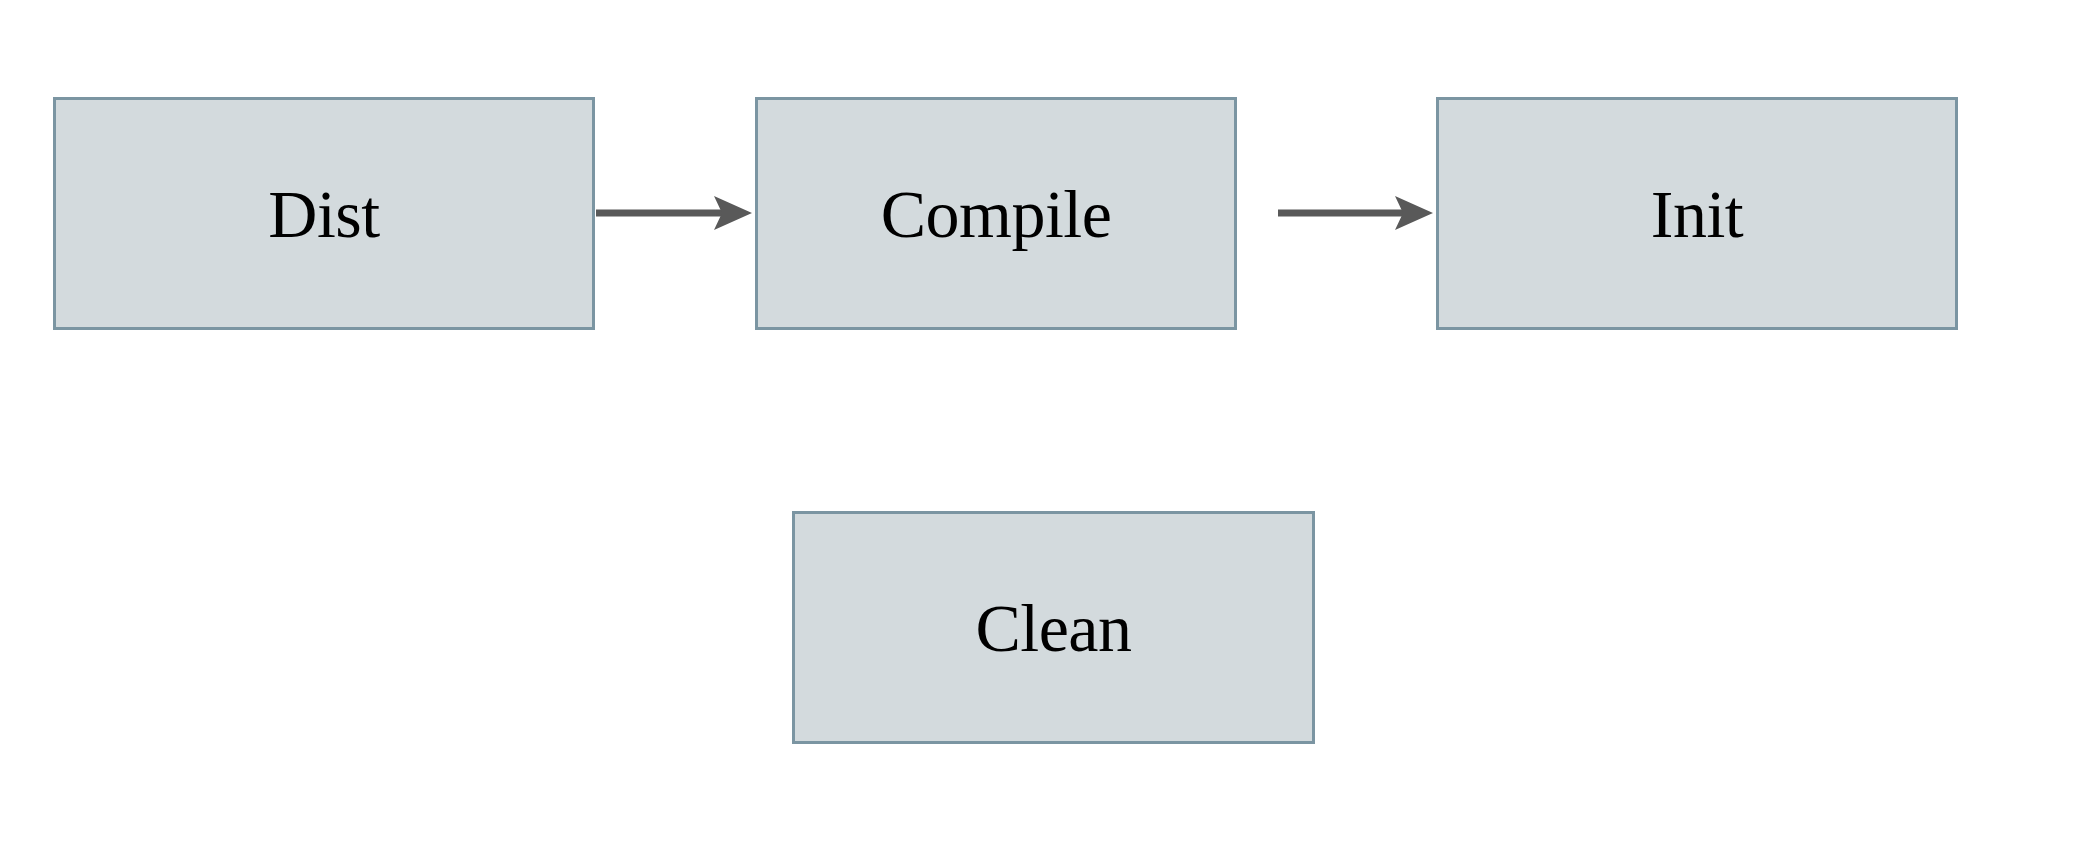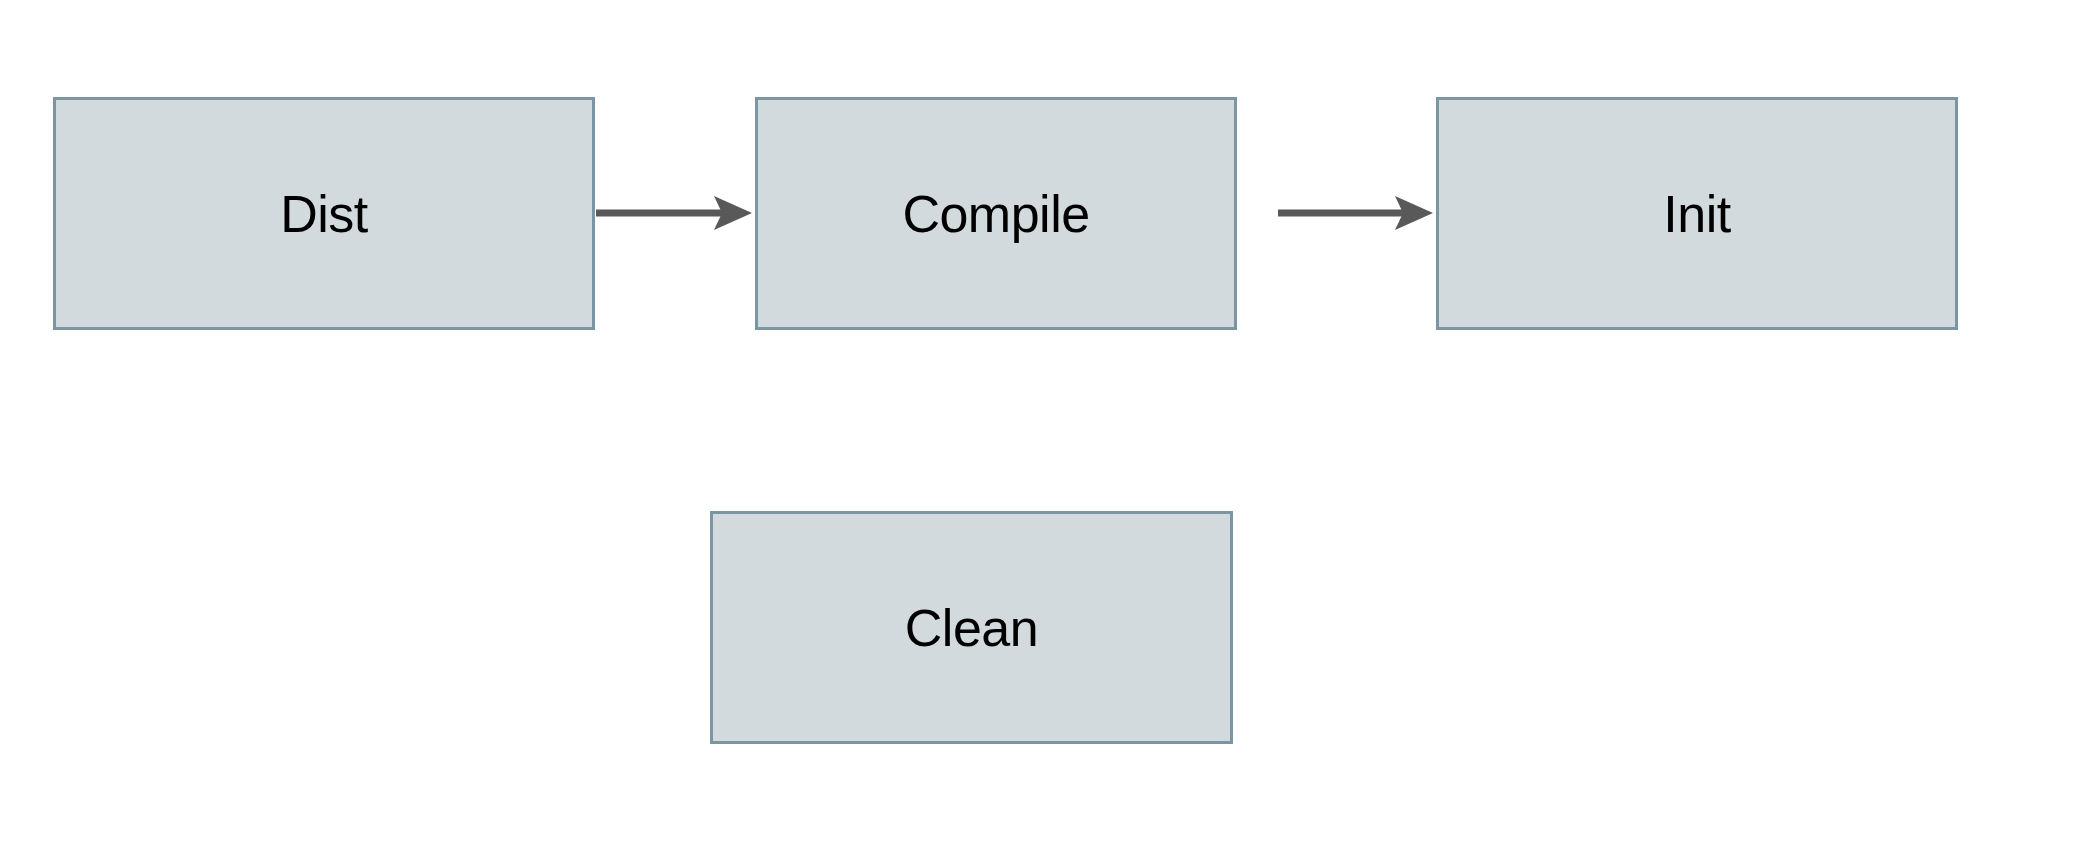--- a/index.html
+++ b/index.html
@@ -22,22 +22,22 @@
   .node {
     position: absolute;
     box-sizing: border-box;
     background: #d3dadd;
     border: 3px solid #7b95a2;
     display: flex;
     align-items: center;
     justify-content: center;
   }
   .node-label {
-    font-family: Liberation Sans, sans-serif;
-    font-size: 52px;
+    font-family: Liberation Serif, serif;
+    font-size: 68px;
     font-weight: 300;
     line-height: 1;
     color: #000000;
     letter-spacing: -0.5px;
     white-space: nowrap;
     -webkit-font-smoothing: antialiased;
   }
   .edge-svg {
     position: absolute;
     left: 0;
@@ -78,17 +78,17 @@
   </div>
 
   <div class="node" style="left:755px; top:97px; width:482px; height:233px;">
     <span class="node-label">Compile</span>
   </div>
 
   <div class="node" style="left:1436px; top:97px; width:522px; height:233px;">
     <span class="node-label">Init</span>
   </div>
 
-  <div class="node" style="left:710px; top:511px; width:523px; height:233px;">
+  <div class="node" style="left:792px; top:511px; width:523px; height:233px;">
     <span class="node-label">Clean</span>
   </div>
 
 </div>
 
 </body></html>

